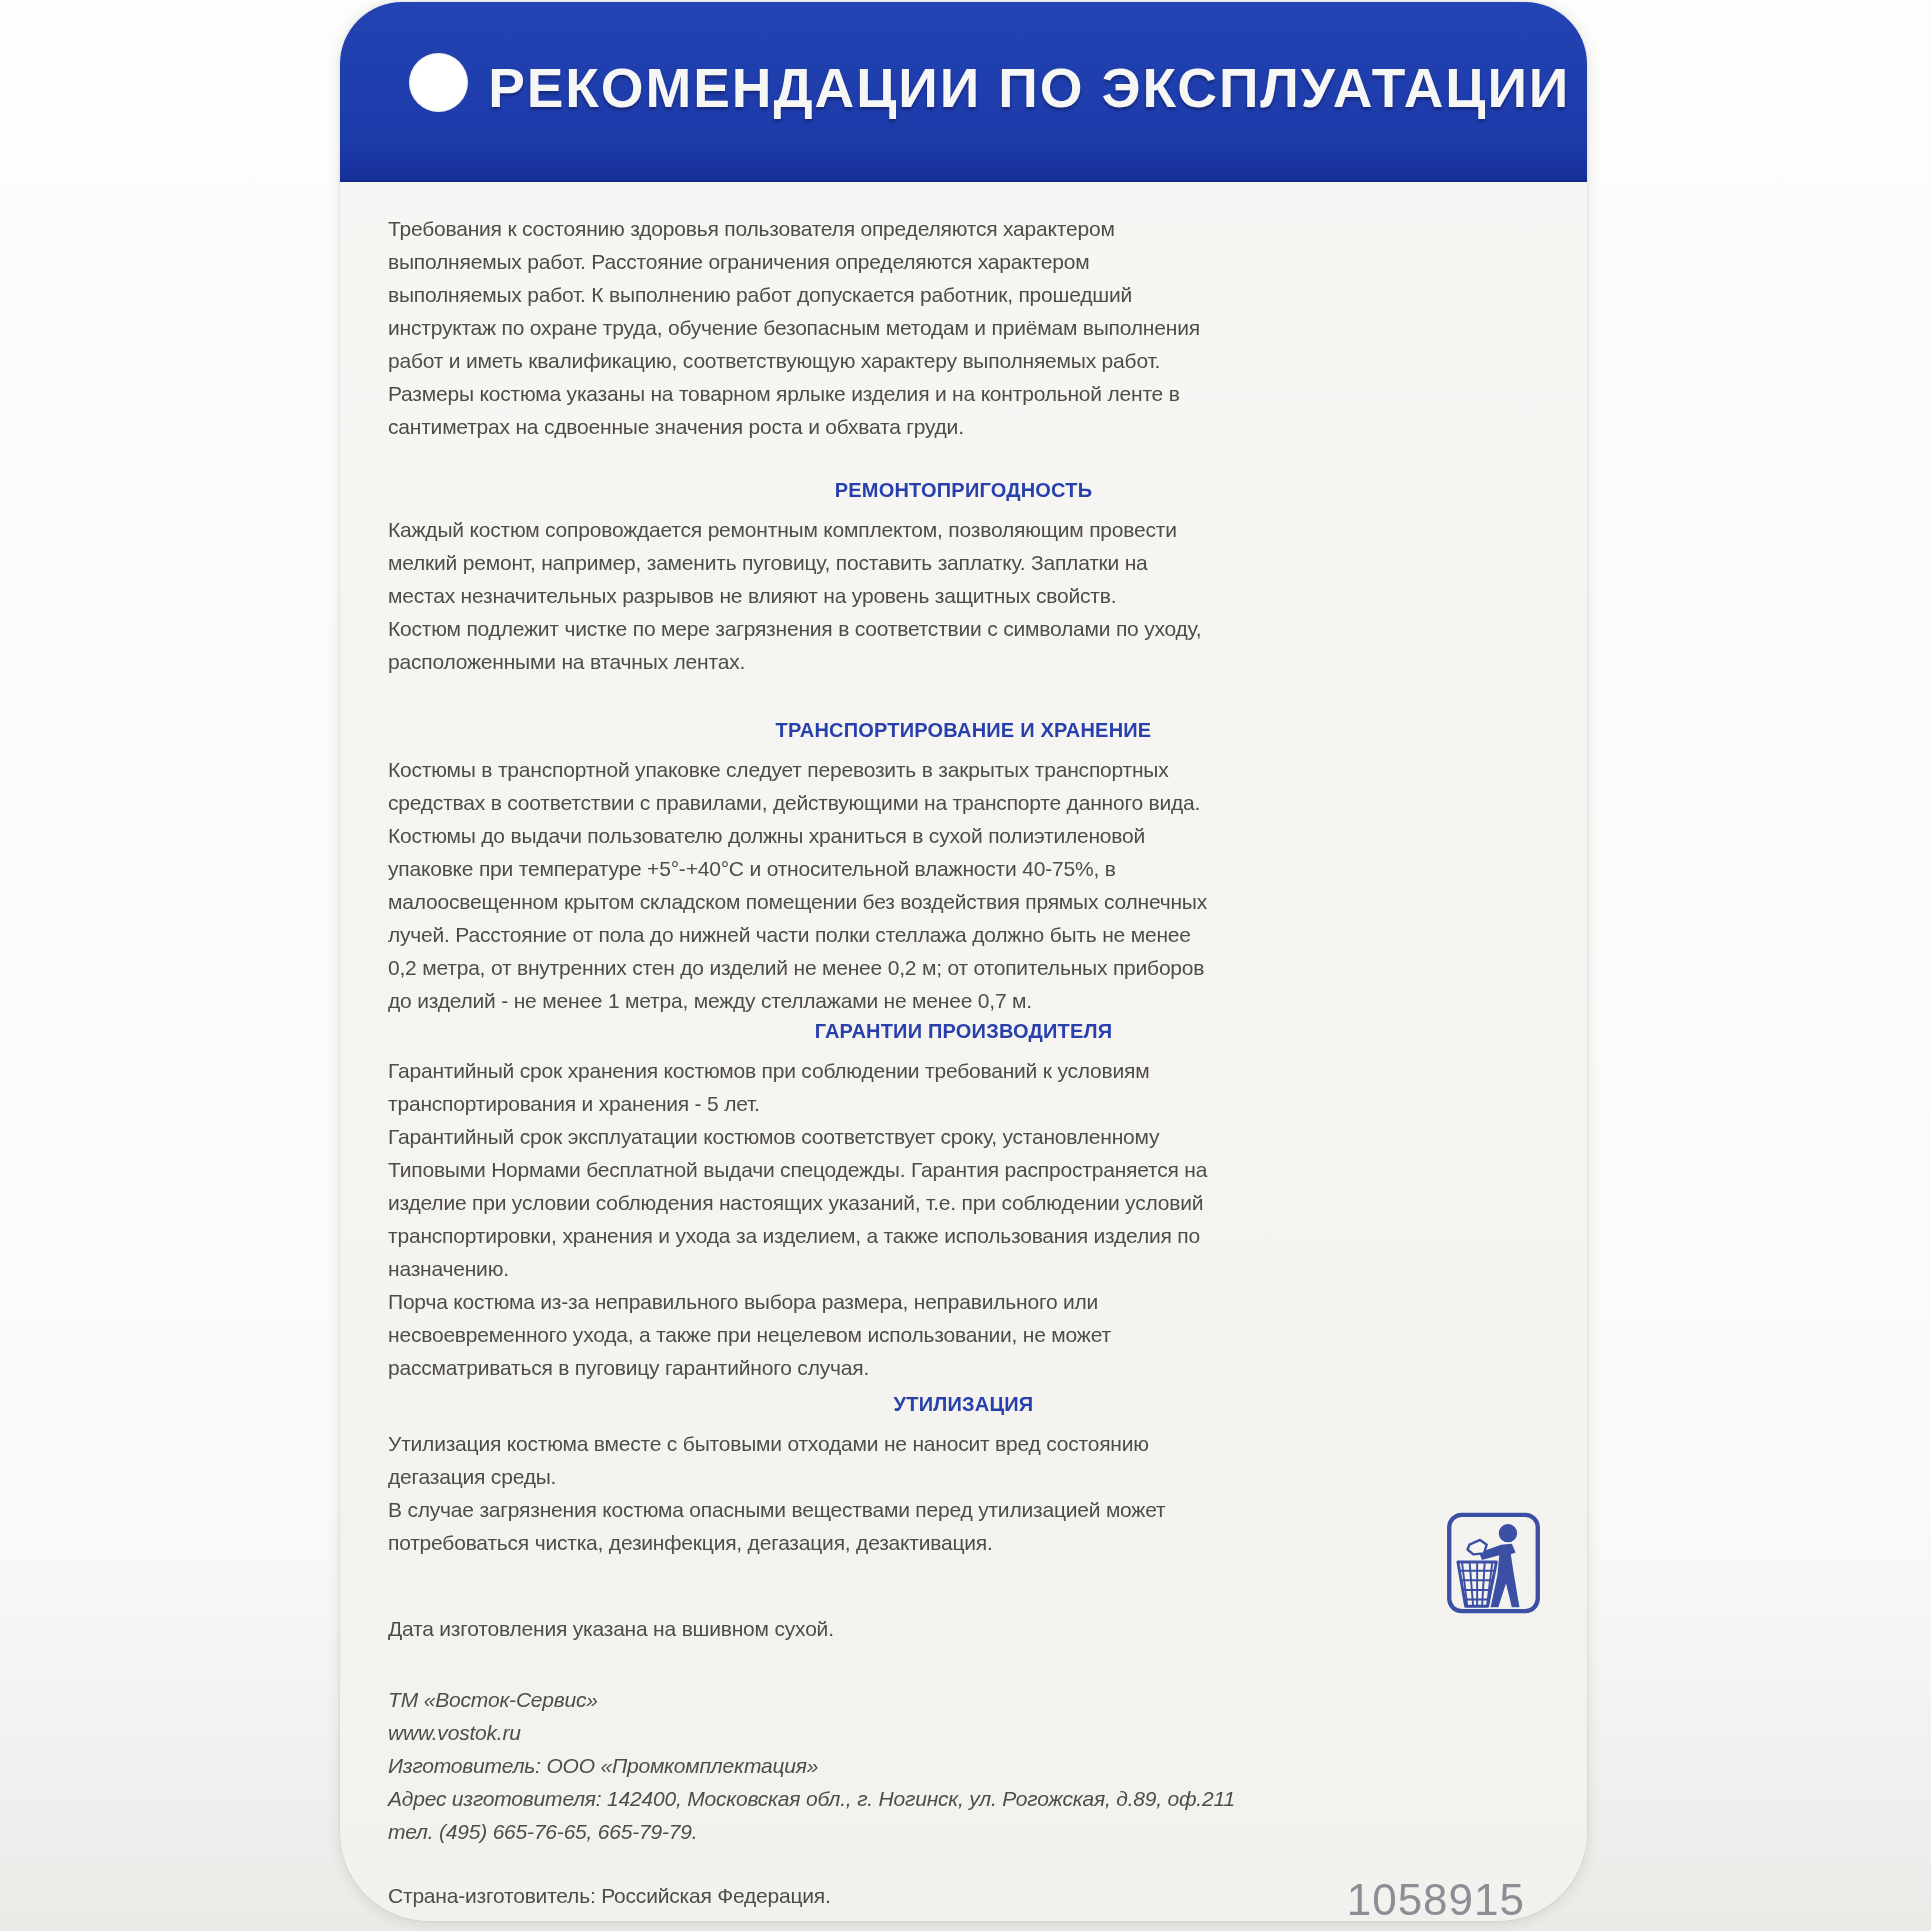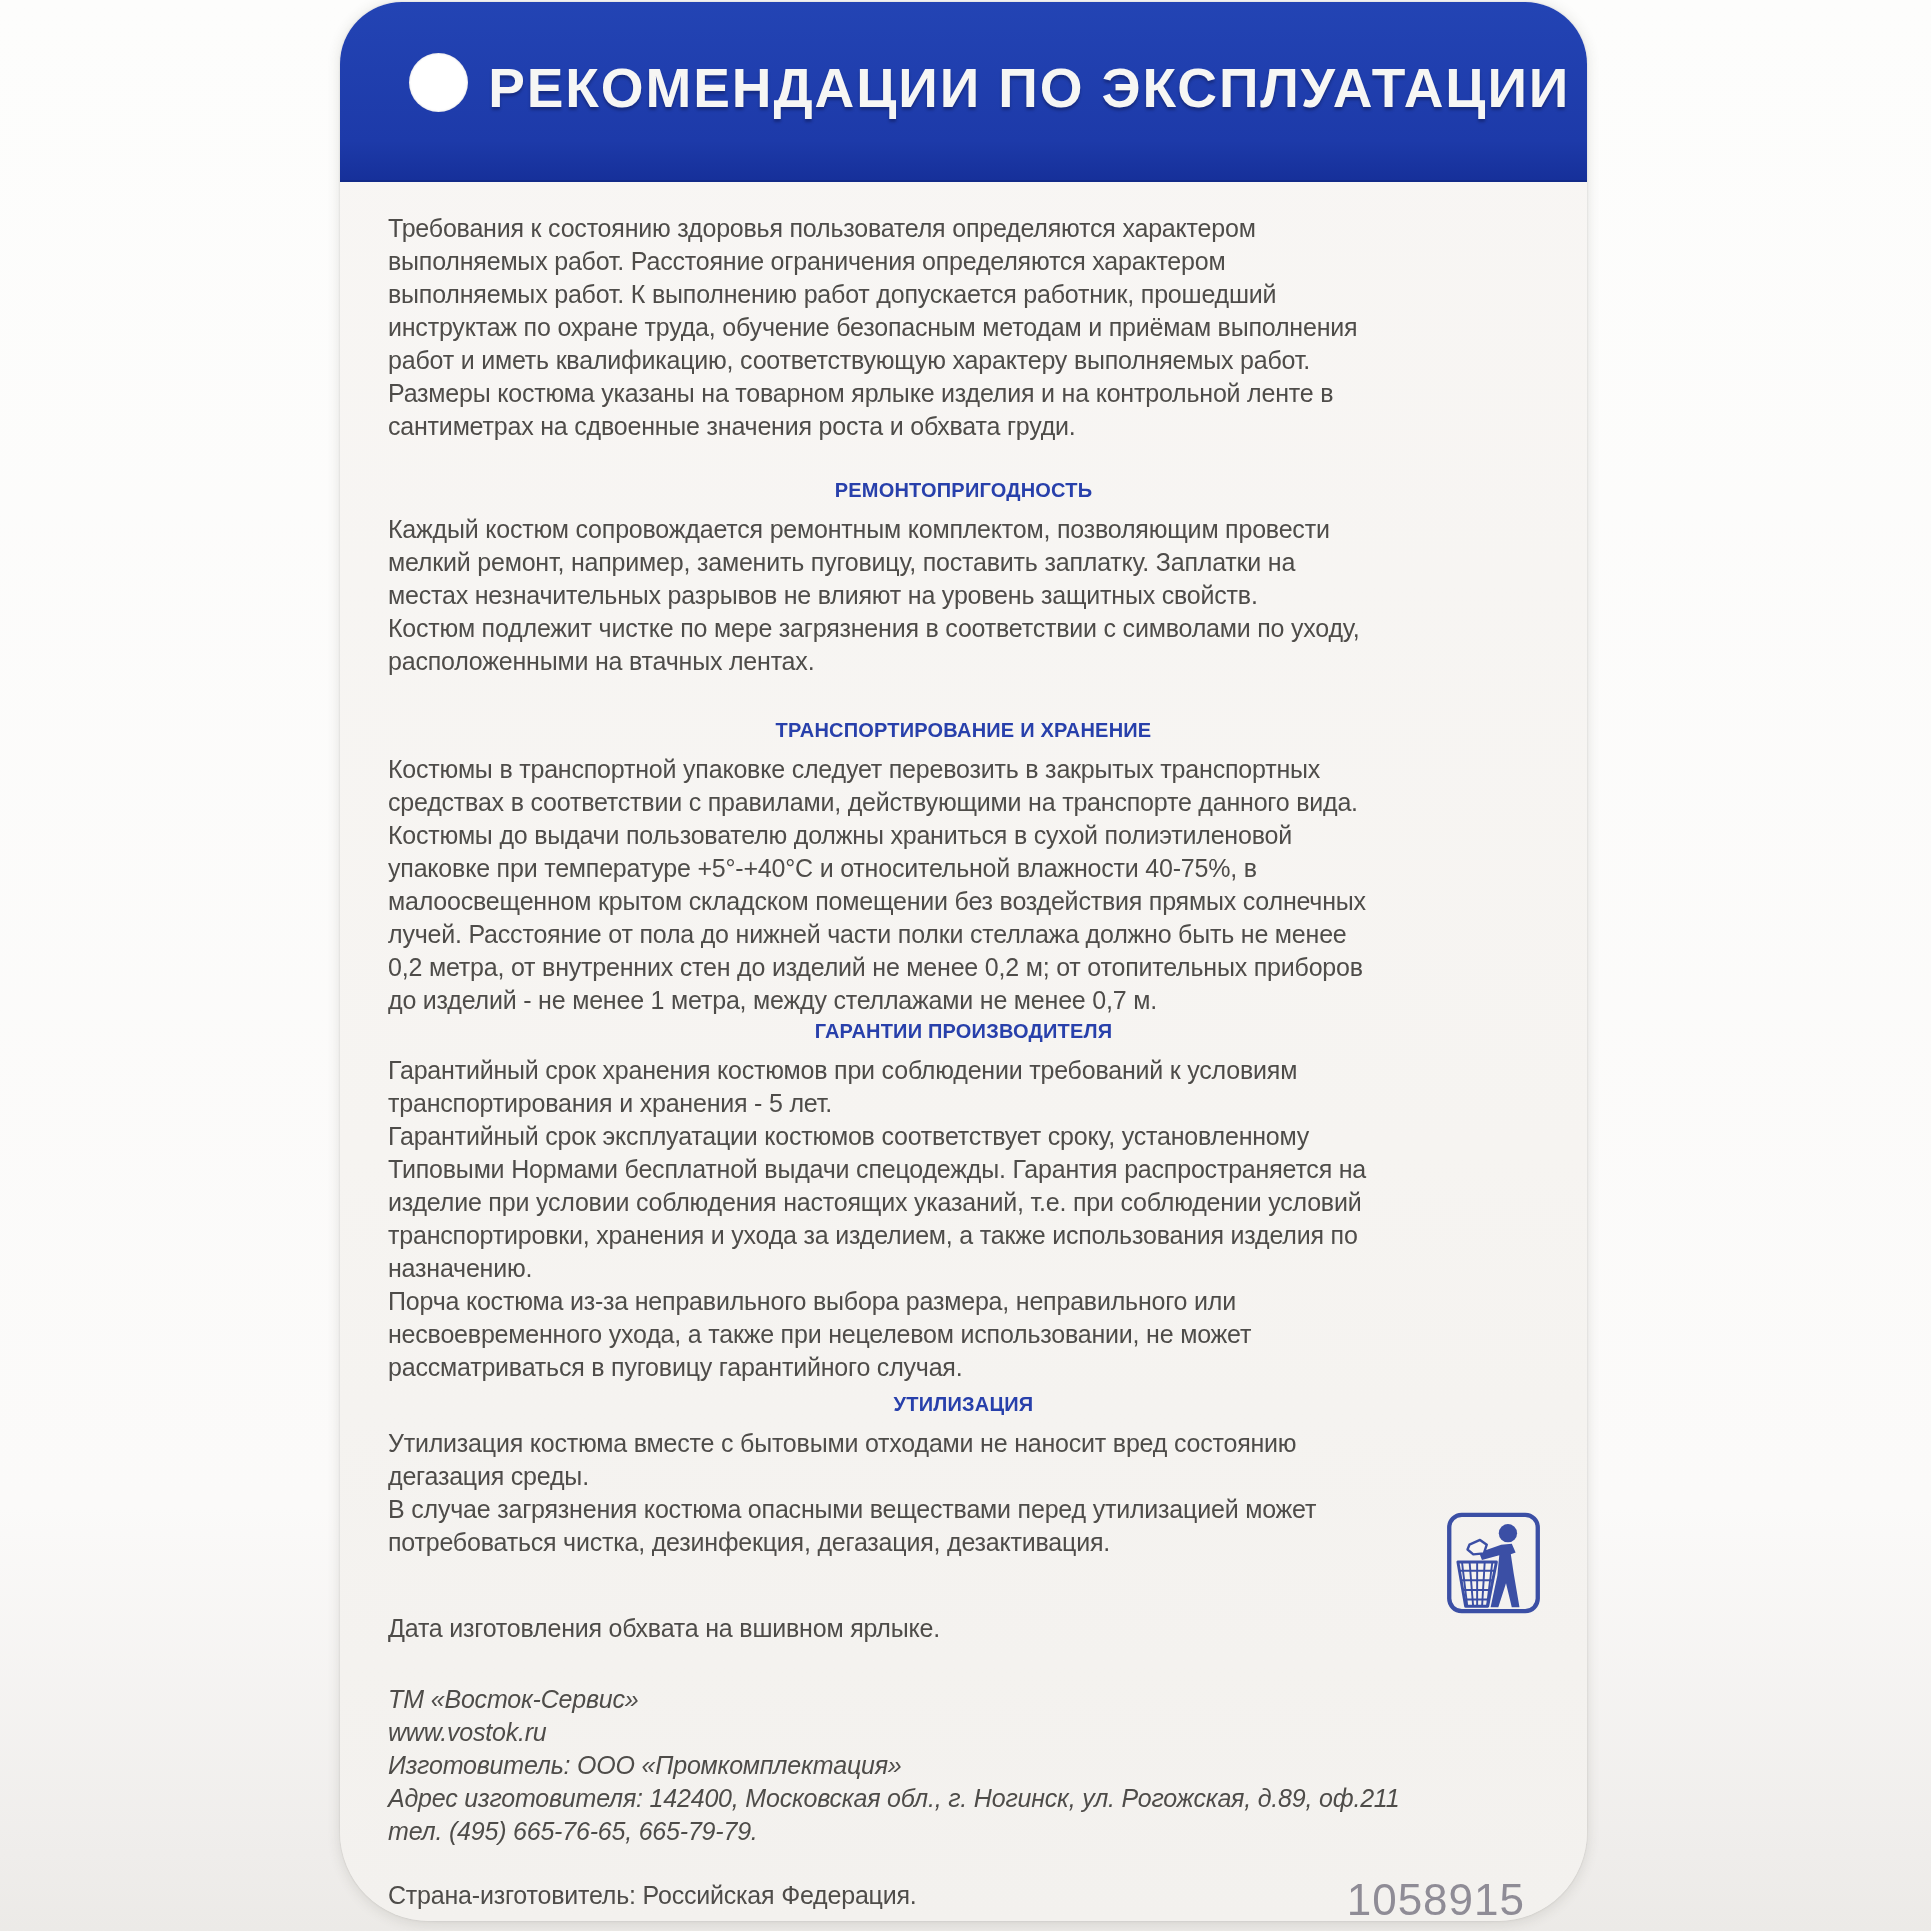--- a/index.html
+++ b/index.html
@@ -30,21 +30,21 @@
     position:absolute;left:69px;top:51px;width:59px;height:59px;border-radius:50%;
     background:#ffffff;box-shadow:inset 0 0 1.9px rgba(0,0,40,.25);
   }
   .sec{position:absolute;left:0;width:100%;}
   .sec h2{
     margin:0 0 5.8px 0;text-align:center;
     color:#2840ab;font-size:20px;font-weight:bold;line-height:33px;letter-spacing:0.2px;
   }
   .tlines{padding-left:48px;}
   .tline{
-    color:#4e4c49;font-size:25px;line-height:33px;letter-spacing:-0.2px;white-space:nowrap;
+    color:#4e4c49;font-size:21px;line-height:33px;letter-spacing:-0.2px;white-space:nowrap;
   }
   .sec-0{top:210px;} .sec-1{top:472px;} .sec-2{top:712px;} .sec-3{top:1013px;} .sec-4{top:1386px;}
   .date-note{position:absolute;left:0;top:1610px;}
   .footer{position:absolute;left:0;top:1681px;}
   .footer .tline{line-height:33px;font-style:italic;}
   .bottom-row{position:absolute;left:0;top:1877px;width:100%;}
   .serial{
     position:absolute;right:62px;top:-3.9px;
     color:#8f8c96;font-size:44px;letter-spacing:1px;white-space:nowrap;
   }
@@ -143,21 +143,21 @@
         <line x1="10" y1="71" x2="54" y2="71"></line>
         <line x1="10" y1="81" x2="54" y2="81"></line>
         <line x1="10" y1="91" x2="54" y2="91"></line>
       </g>
       <polygon points="12,52 52,52 43,98 20,98" fill="none" stroke="#3b4fa5" stroke-width="3" stroke-linejoin="round"></polygon>
     </svg>
   </div>
 
   <section class="sec date-note">
     <div class="tlines">
-      <div class="tline">Дата изготовления обхвата на вшивном ярлыке.</div>
+      <div class="tline">Дата изготовления указана на вшивном сухой.</div>
     </div>
   </section>
 
   <section class="sec footer">
     <div class="tlines">
         <div class="tline">ТМ «Восток-Сервис»</div>
         <div class="tline">www.vostok.ru</div>
         <div class="tline">Изготовитель: ООО «Промкомплектация»</div>
         <div class="tline">Адрес изготовителя: 142400, Московская обл., г. Ногинск, ул. Рогожская, д.89, оф.211</div>
         <div class="tline">тел. (495) 665-76-65, 665-79-79.</div>

